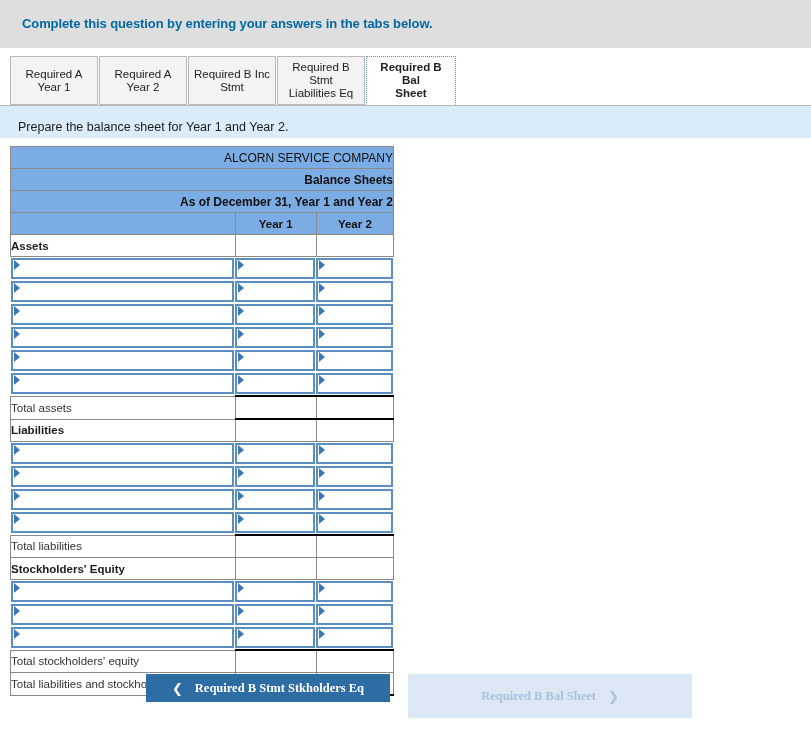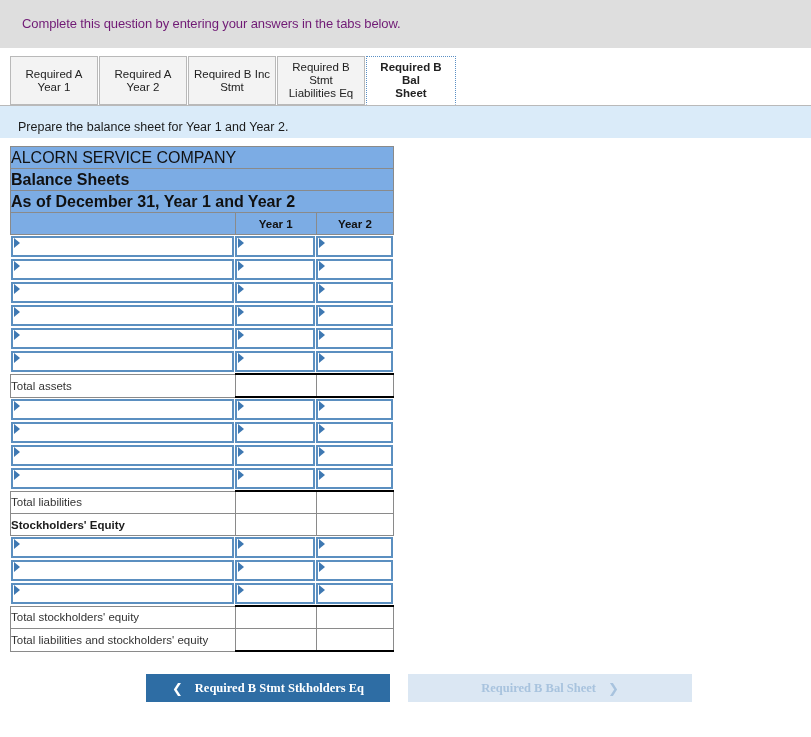--- a/index.html
+++ b/index.html
@@ -25,22 +25,22 @@
     width: 811px;
     height: 48px;
     background: #dedede;
     box-sizing: border-box;
   }
   .top-banner-text {
     position: absolute;
     left: 22px;
     top: 16px;
     font-size: 13px;
-    font-weight: normal;
-    color: #701a75;
+    font-weight: bold;
+    color: #0369a1;
     letter-spacing: -0.1px;
   }
 
   
   .tabstrip {
     position: absolute;
     left: 0;
     top: 56px;
     width: 811px;
     height: 50px;
@@ -114,23 +114,23 @@
     padding: 0;
     height: 21px;
     vertical-align: middle;
   }
   .col-label  { width: 224px; }
   .col-year1  { width: 81px; }
   .col-year2  { width: 77px; }
 
   .title-cell {
     background: #7cace4;
-    text-align: left;
+    text-align: right;
     font-weight: bold;
-    font-size: 16px;
+    font-size: 12px;
     color: #111111;
     height: 21px;
   }
   .title-cell.plain { font-weight: normal; }
   .head-blank { background: #7cace4; }
   .head-year {
     background: #7cace4;
     text-align: center;
     font-weight: bold;
     color: #111111;
@@ -205,21 +205,21 @@
     cursor: pointer;
     user-select: none;
     border: none;
     font-family: "Liberation Serif", "DejaVu Serif", serif;
   }
   .nav-next {
     position: absolute;
     left: 408px;
     top: 674px;
     width: 284px;
-    height: 28px;
+    height: 44px;
     background: #dbe7f3;
     color: #a8c3de;
     font-size: 12.5px;
     font-weight: bold;
     display: flex;
     align-items: center;
     justify-content: center;
     gap: 12px;
     cursor: default;
     user-select: none;
@@ -291,20 +291,25 @@
       </tr>
       <tr>
         <td class="title-cell" colspan="3">As of December 31, Year 1 and Year 2</td>
       </tr>
       <tr>
         <td class="head-blank"></td>
         <td class="head-year">Year 1</td>
         <td class="head-year">Year 2</td>
       </tr>
 
+    <tr>
+          <td class="lbl bold">Assets</td>
+          <td class="num-cell"></td>
+          <td class="num-cell"></td>
+        </tr>
         <tr class="input-row">
           <td>
             <div class="inputbox lbl-box">
               <span class="drop-marker"></span>
               <input type="text" class="inputfield" style="">
             </div>
           </td>
           <td>
             <div class="inputbox y1-box">
               <span class="drop-marker"></span>
@@ -416,20 +421,25 @@
               <span class="drop-marker"></span>
               <input type="text" class="inputfield numeric" style="">
             </div>
           </td>
         </tr>
         <tr>
           <td class="lbl">Total assets</td>
           <td class="num-cell rule-top rule-bottom"></td>
           <td class="num-cell rule-top rule-bottom"></td>
         </tr>
+        <tr>
+          <td class="lbl bold">Liabilities</td>
+          <td class="num-cell"></td>
+          <td class="num-cell"></td>
+        </tr>
         <tr class="input-row">
           <td>
             <div class="inputbox lbl-box">
               <span class="drop-marker"></span>
               <input type="text" class="inputfield" style="">
             </div>
           </td>
           <td>
             <div class="inputbox y1-box">
               <span class="drop-marker"></span>

